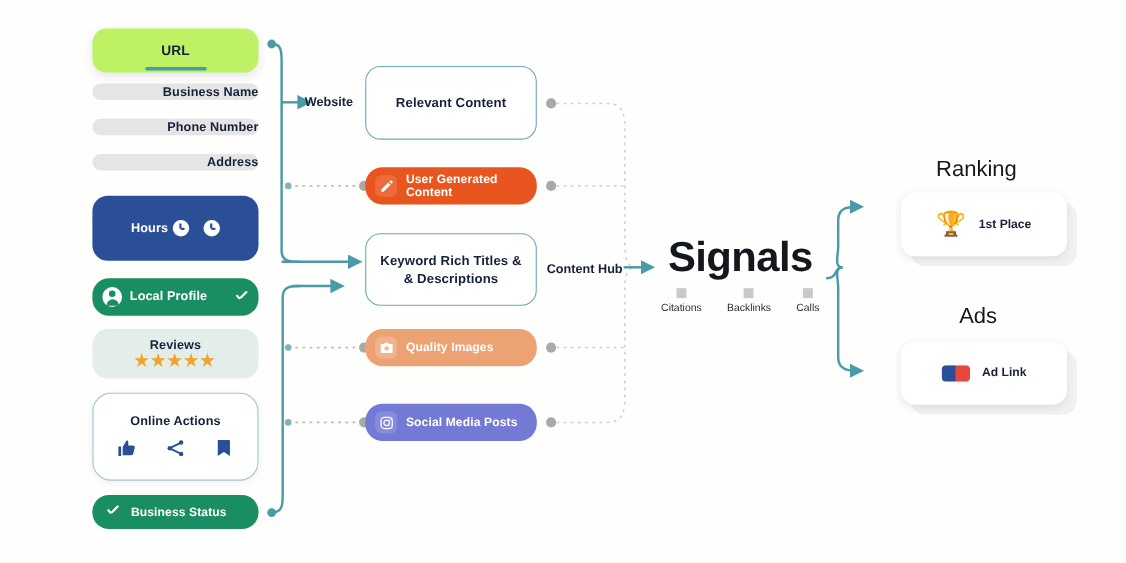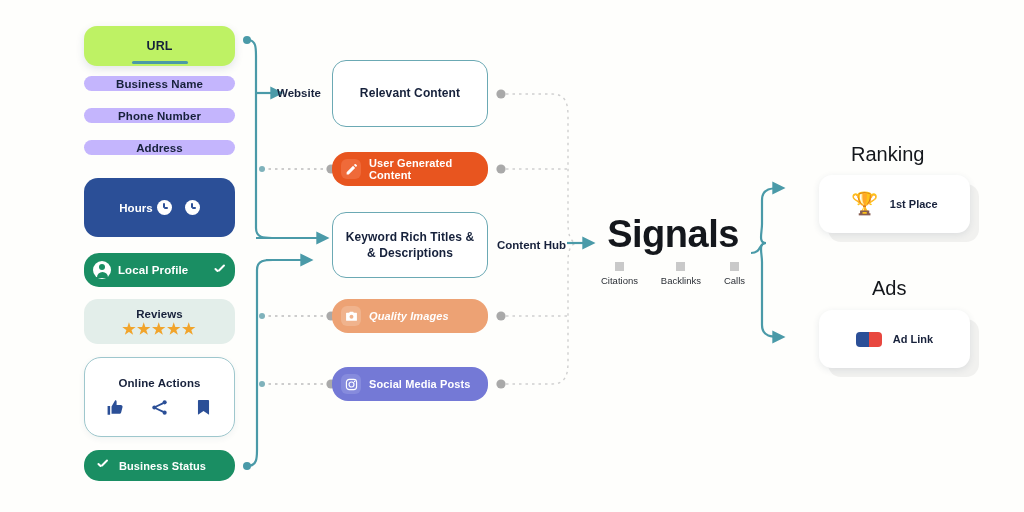--- a/index.html
+++ b/index.html
@@ -32,22 +32,23 @@
     color:#16213b; font-size:12.5px;
     flex-direction:column; gap:0;
   }
   .url-underline {
     position:absolute; bottom:2px; left:50%; transform:translateX(-50%);
     width:56px; height:3.5px; border-radius:2px; background:#4a9aa8;
   }
 
   .lightblue {
     left:84px; width:151px; height:15px;
-    background:#c4b5fd; color:#17213b; font-size:11.5px;
+    background:#e5e5e5; color:#17213b; font-size:11.5px;
     border-radius:13px;
+    justify-content:flex-end;
   }
   .lb1 { top:76px; }
   .lb2 { top:108px; }
   .lb3 { top:140px; }
 
   .hours-box {
     left:84px; top:178px; width:151px; height:59px;
     background:#2b4f97; color:#fff; border-radius:14px;
     gap:4px;
     font-size:11.5px;
@@ -127,21 +128,21 @@
     color:#16213b; font-size:12px; text-align:center; line-height:1.35;
   }
   .relevant { left:332px; top:60px; width:156px; height:67px; }
   .keyword   { left:332px; top:212px; width:156px; height:66px; }
 
   .tag {
     justify-content:flex-start; gap:8px; padding:0 9px;
     color:#fff; font-size:11px;
   }
   .ugc    { left:332px; top:152px; width:156px; height:34px; background:#e8551f; border-radius:16px; }
-  .images { left:332px; top:299px; width:156px; height:34px; background:#eda274; border-radius:16px;font-style:italic; }
+  .images { left:332px; top:299px; width:156px; height:34px; background:#eda274; border-radius:16px; }
   .social { left:332px; top:367px; width:156px; height:34px; background:#7479d6; border-radius:16px; }
 
   .ic-chip { width:20px; height:20px; border-radius:6px; display:flex;
              align-items:center; justify-content:center; flex:0 0 auto; }
   .ic-chip.pencil { background:#ef6a39; }
   .ic-chip.cam    { background:#f0b38d; }
   .ic-chip.insta  { background:#868bdd; }
 
   
   .signals-wrap { position:absolute; left:598px; top:215px; width:150px; text-align:center; }

